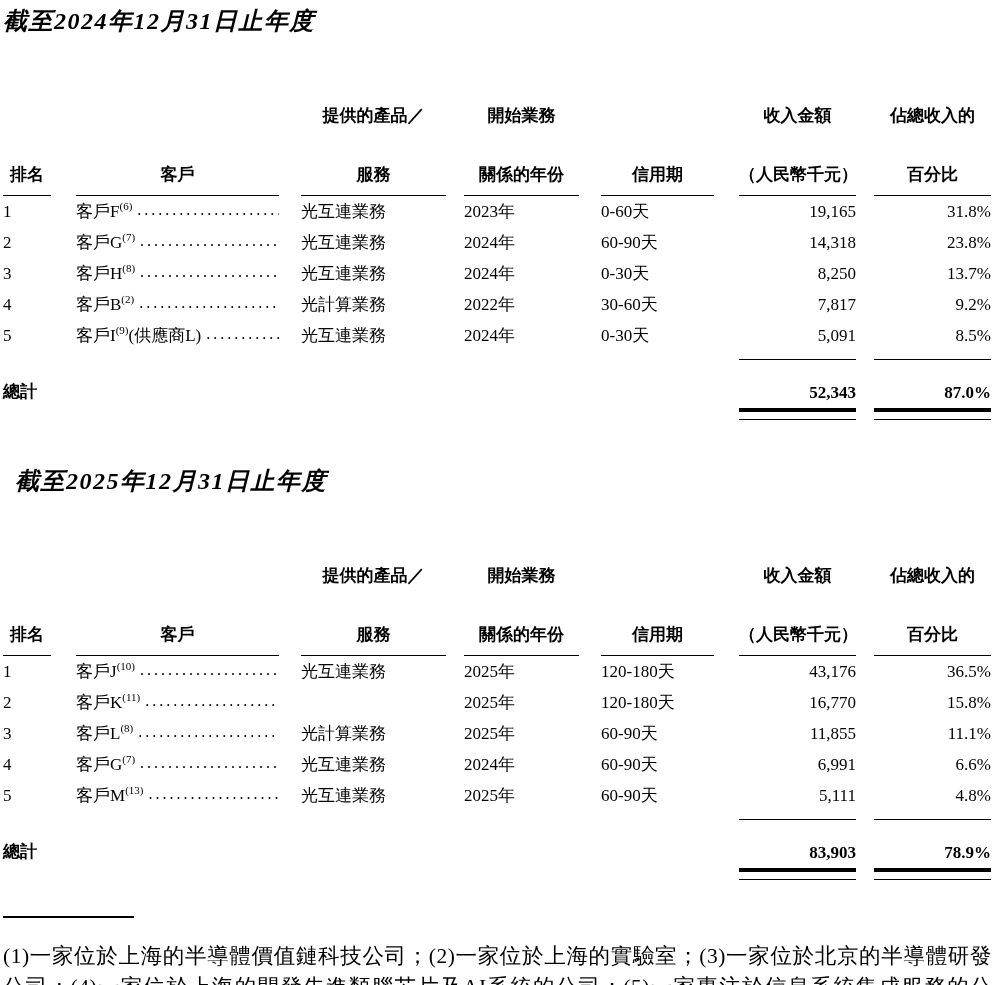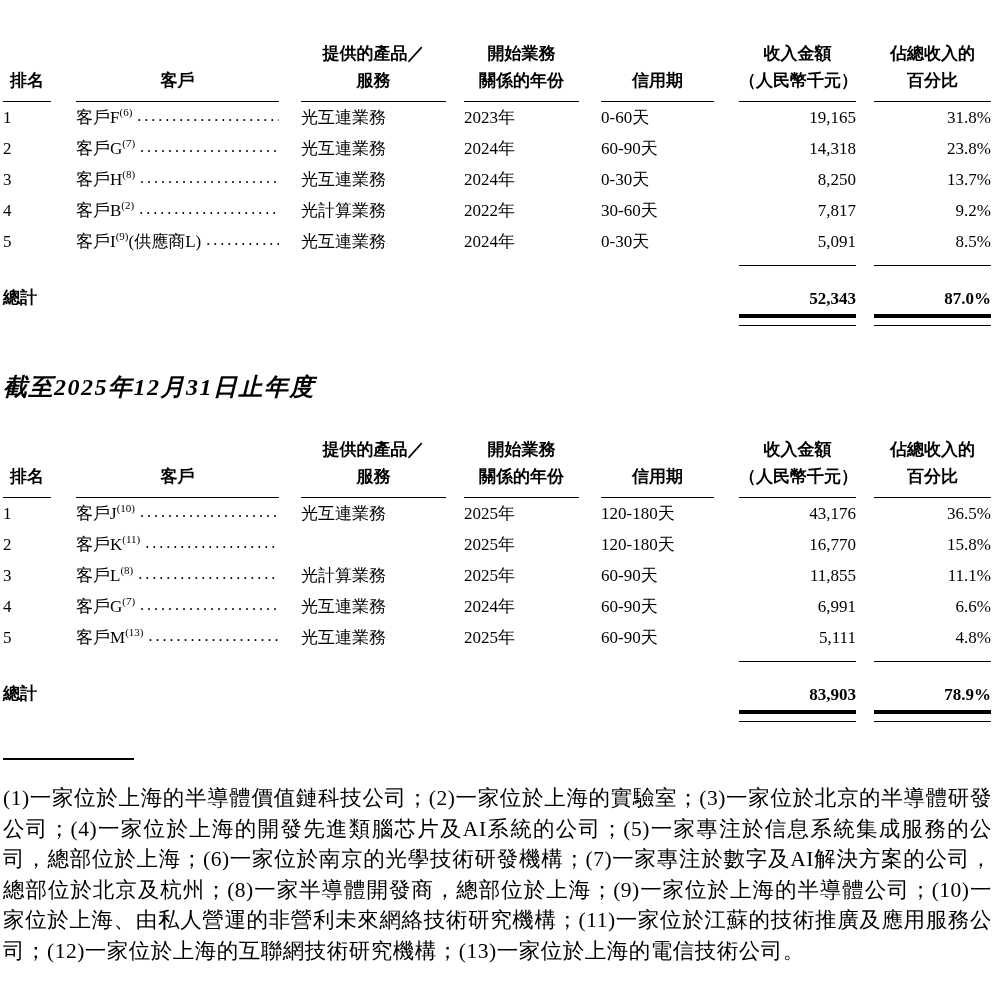--- a/index.html
+++ b/index.html
@@ -3,39 +3,39 @@
 <meta charset="utf-8">
 <style>
   html,body{margin:0;padding:0;background:#ffffff;color:#000000;}
   body{width:1000px;height:985px;font-family:"Liberation Serif","DejaVu Serif",serif;overflow:hidden;}
   .page{padding:6px 8px 0 3px;}
 
   .section-title{
     font-size:24px;font-weight:bold;font-style:italic;letter-spacing:1.5px;
     line-height:30px;
   }
-  .section-title.second{margin-top:46px;}
+  .section-title.second{margin-top:46px;margin-left:12px;}
 
   
   .tbl{
     display:grid;
     grid-template-columns:48px 25px 203px 22px 145px 18px 115px 22px 113px 25px 117px 18px 117px;
     margin-top:34px;
     align-items:stretch;
   }
   .col1{grid-column:1;} .col3{grid-column:3;} .col5{grid-column:5;}
   .col7{grid-column:7;} .col9{grid-column:9;} .col11{grid-column:11;} .col13{grid-column:13;}
 
   .hc{
     font-size:17px;font-weight:bold;text-align:center;
     display:flex;flex-direction:column;justify-content:flex-end;
     border-bottom:1.5px solid #000;padding-bottom:7px;line-height:27px;
   }
   .hc.left{text-align:center;}
-  .hl{display:block;white-space:nowrap;}
+  .hl{display:block;white-space:nowrap;margin-top:32px;}
 
   .dc{
     font-size:17px;height:31px;display:flex;align-items:center;white-space:nowrap;
   }
   .dc.num{justify-content:flex-end;}
   .dc.cust{overflow:hidden;}
   .cname{white-space:nowrap;}
   .cname sup{font-size:11px;line-height:0;}
   .leader{
     flex:1;overflow:hidden;white-space:nowrap;margin-left:5px;
@@ -61,20 +61,21 @@
   .notes-para{
     margin-top:23px;font-size:21.5px;line-height:30.5px;
     text-align:justify;letter-spacing:0.5px;
   }
 </style>
 </head>
 <body>
 
 <div class="page">
 
+  <div class="section-title">截至2024年12月31日止年度</div>
 
   <div class="tbl">
     <div class="hc left col1">
         <span class="hl">排名</span>
       </div>
     <div class="hc col3">
         <span class="hl">客戶</span>
       </div>
     <div class="hc col5">
         <span class="hl">提供的產品／</span>

